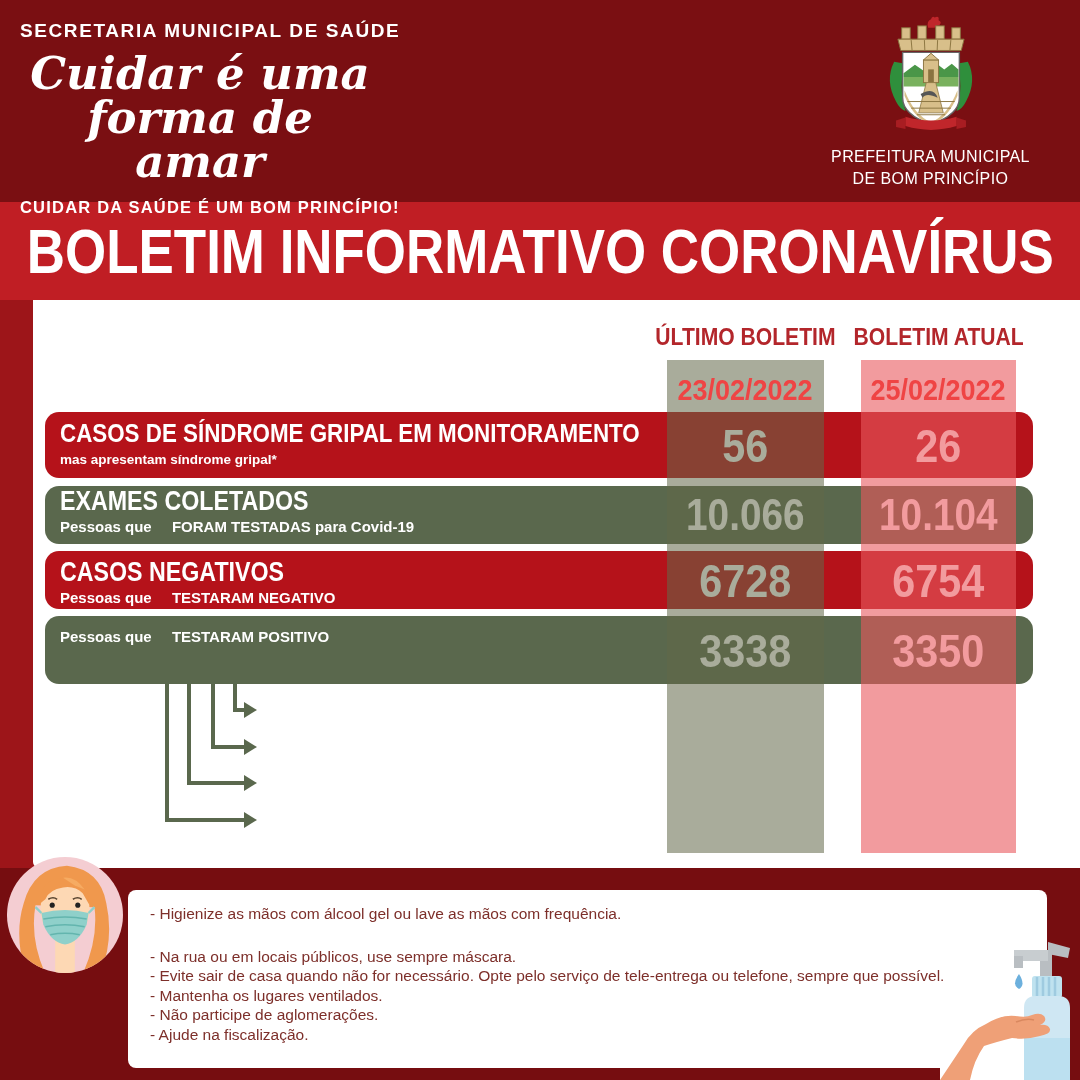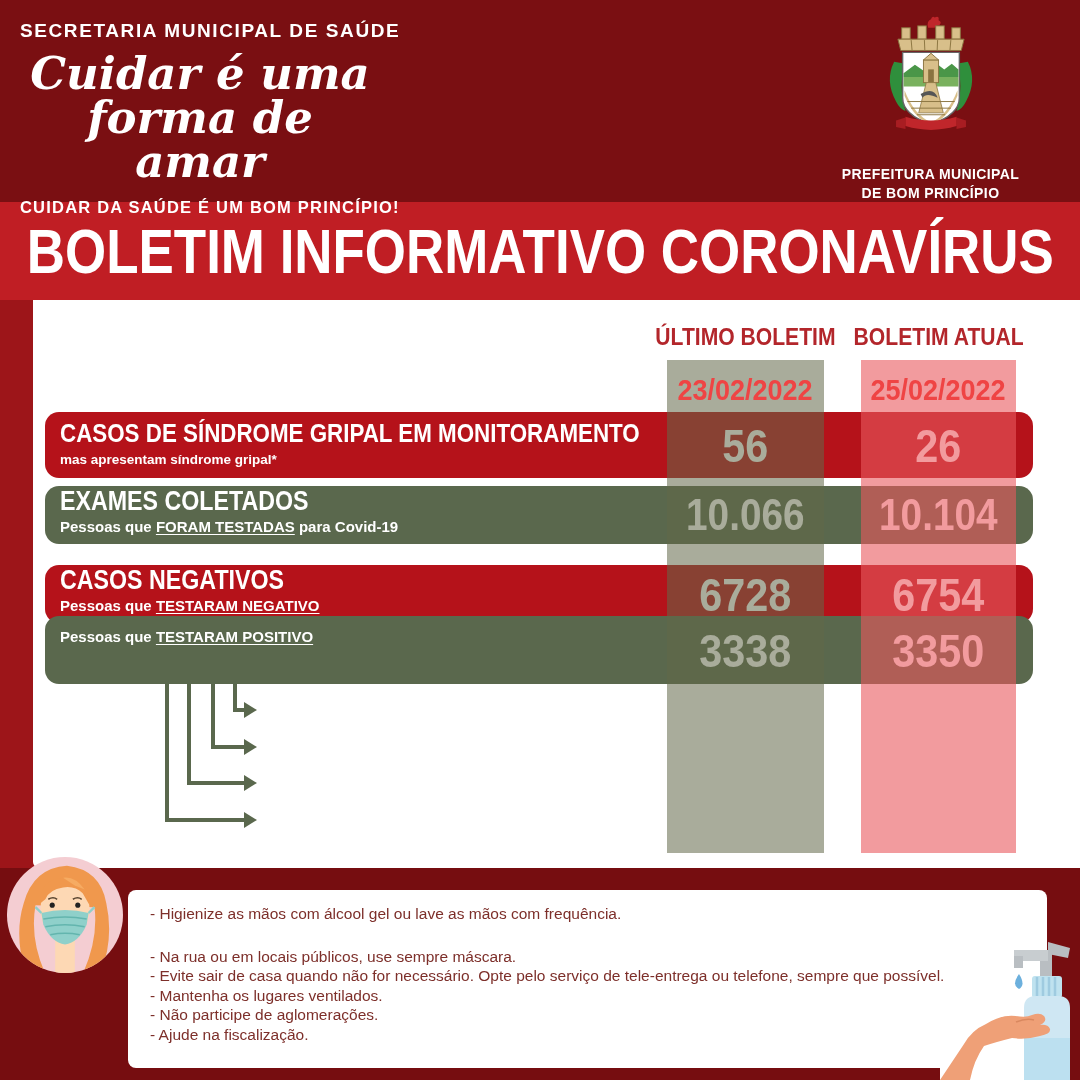--- a/index.html
+++ b/index.html
@@ -12,42 +12,42 @@
   
   .band-top{left:0;top:0;width:1080px;height:202px;background:#7a0f12;}
   .band-title{left:0;top:202px;width:1080px;height:98px;background:#c01e24;display:flex;align-items:center;justify-content:center;}
   .band-bottom{left:0;top:868px;width:1080px;height:212px;background:#760d10;}
   
   .hdr-left{left:20px;top:20px;width:360px;text-align:center;color:#fff;}
   .hdr-dept{font-size:19px;font-weight:bold;letter-spacing:1.6px;white-space:nowrap;}
   .hdr-script{font-family:"DejaVu Serif",serif;font-style:italic;font-weight:bold;font-size:45px;line-height:0.98;margin-top:10px;}
   .hdr-slogan{font-size:16.5px;font-weight:bold;letter-spacing:1.2px;margin-top:14px;white-space:nowrap;}
   .hdr-right{left:828px;top:14px;width:205px;text-align:center;color:#fff;}
-  .hdr-pref{font-size:14px;font-weight:bold;letter-spacing:.4px;line-height:1.35;margin-top:23px;}
+  .hdr-pref{font-size:16px;font-weight:normal;letter-spacing:.4px;line-height:1.35;margin-top:4px;}
   
   .big-title{color:#fff;font-size:63px;font-weight:bold;white-space:nowrap;display:inline-block;transform:scaleX(.84);letter-spacing:0;}
   
   .panel{left:33px;top:300px;width:1062px;height:568px;background:#ffffff;border-radius:0 0 6px 6px;}
   .col-label{top:22px;height:30px;display:flex;align-items:center;justify-content:center;color:#b3262b;font-size:24px;font-weight:bold;white-space:nowrap;z-index:4;}
   .col-label span{display:inline-block;transform:scaleX(.88);}
   .col-date{top:72px;height:36px;display:flex;align-items:center;justify-content:center;color:#ef4444;font-size:30px;font-weight:bold;z-index:4;}
   .col-date span{display:inline-block;transform:scaleX(.9);}
   .pos-last{left:634px;width:157px;}
   .pos-current{left:828px;width:155px;}
   .strip{top:60px;height:493px;z-index:3;}
   .strip-last{left:634px;width:157px;background:rgba(99,104,73,0.55);}
   .strip-current{left:828px;width:155px;background:rgba(233,88,93,0.60);}
   
   .row{left:12px;width:988px;border-radius:14px;z-index:1;color:#fff;box-sizing:border-box;padding-left:15px;}
   .row.red{background:#b5121a;}
   .row.green{background:#5a684d;}
   .row-title{font-weight:bold;white-space:nowrap;}
   .row-title span{display:inline-block;transform:scaleX(.86);transform-origin:left center;}
   .row-note{font-weight:bold;white-space:nowrap;}
-  .row-note .u{text-decoration:underline;text-underline-offset:2px;}
+  .row-note .u{text-underline-offset:2px;margin-left:16px;}
   .subrow{left:227px;width:773px;height:31px;border-radius:9px;z-index:1;color:#fff;display:flex;align-items:center;padding-left:19px;box-sizing:border-box;}
   .subrow .row-title{font-size:22px;}
   
   .val{top:0;height:100%;display:flex;align-items:center;justify-content:center;color:#fff;font-weight:bold;z-index:5;}
   .val span{display:inline-block;transform:scaleX(.88);}
   .val-big{font-size:47px;border-radius:28px;}
   .val-med{font-size:44px;}
   .val-sub{font-size:25px;}
   .vl-row{left:622px;width:157px;}
   .vc-row{left:816px;width:155px;}
@@ -167,21 +167,21 @@
         <span>Pessoas que </span><span class="u">FORAM TESTADAS</span><span> para Covid-19</span>
       </div>
       <div class="abs val val-med vl-row">
           <span>10.066</span>
         </div>
       <div class="abs val val-med vc-row">
           <span>10.104</span>
         </div>
     </div>
 
-    <div class="abs row red" style="top:265px;height:58px;">
+    <div class="abs row red" style="top:251px;height:58px;padding-top:6px;">
       <div class="row-title" style="font-size:27px;"><span>CASOS NEGATIVOS</span></div>
       <div class="row-note" style="font-size:15px;margin-top:1px;">
         <span>Pessoas que </span><span class="u">TESTARAM NEGATIVO</span><span></span>
       </div>
       <div class="abs val val-big vl-row">
           <span>6728</span>
         </div>
       <div class="abs val val-big vc-row">
           <span>6754</span>
         </div>

